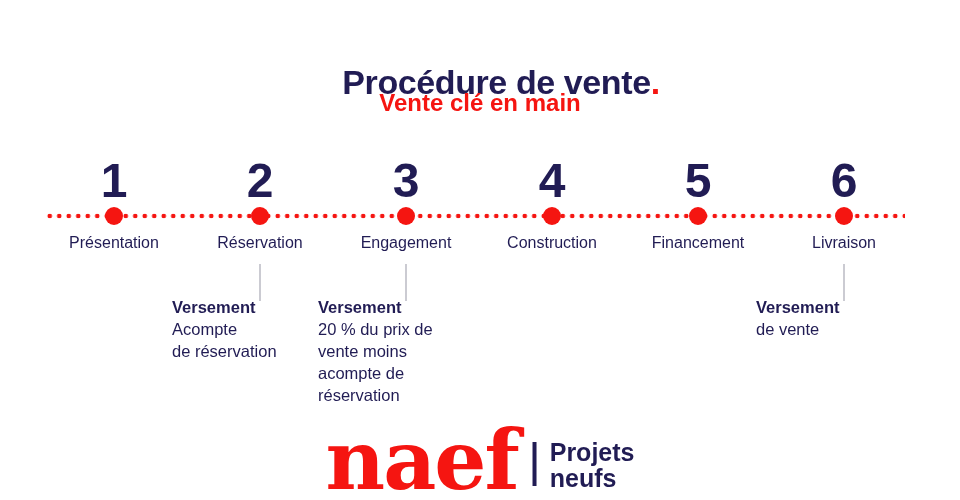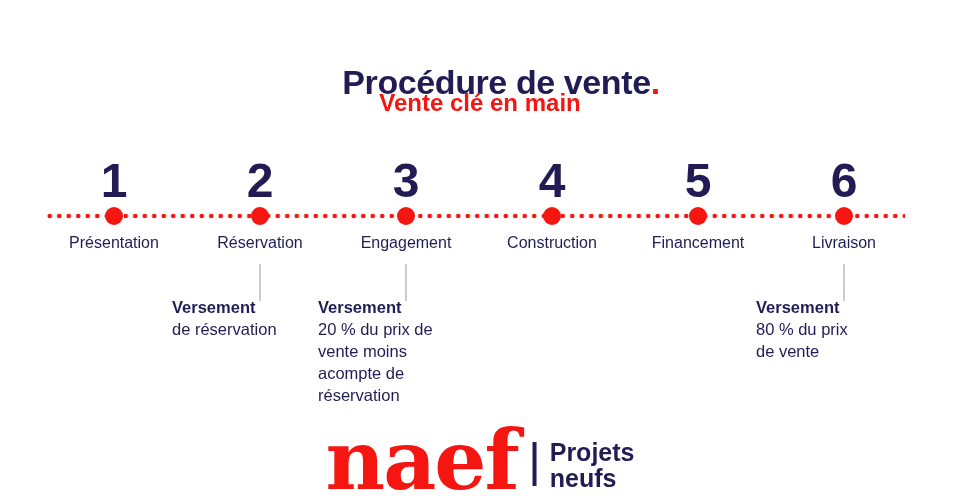--- a/index.html
+++ b/index.html
@@ -173,34 +173,34 @@
     <div class="dot"></div>
     <span class="lbl">Livraison</span>
   </div>
 
   <div class="connector s2"></div>
   <div class="connector s3"></div>
   <div class="connector s6"></div>
 
   <div class="annotation s2">
     <span class="line head">Versement</span>
+    <span class="line">Acompte</span>
     <span class="line">de réservation</span>
   </div>
 
   <div class="annotation s3">
     <span class="line head">Versement</span>
     <span class="line">20 % du prix de</span>
     <span class="line">vente moins</span>
     <span class="line">acompte de</span>
     <span class="line">réservation</span>
   </div>
 
   <div class="annotation s6">
     <span class="line head">Versement</span>
-    <span class="line">80 % du prix</span>
     <span class="line">de vente</span>
   </div>
 
   <div class="logo">
     <span class="brand">naef</span>
     <div class="logo-divider"></div>
     <div class="tagline">
       <span>Projets</span>
       <span>neufs</span>
     </div>

